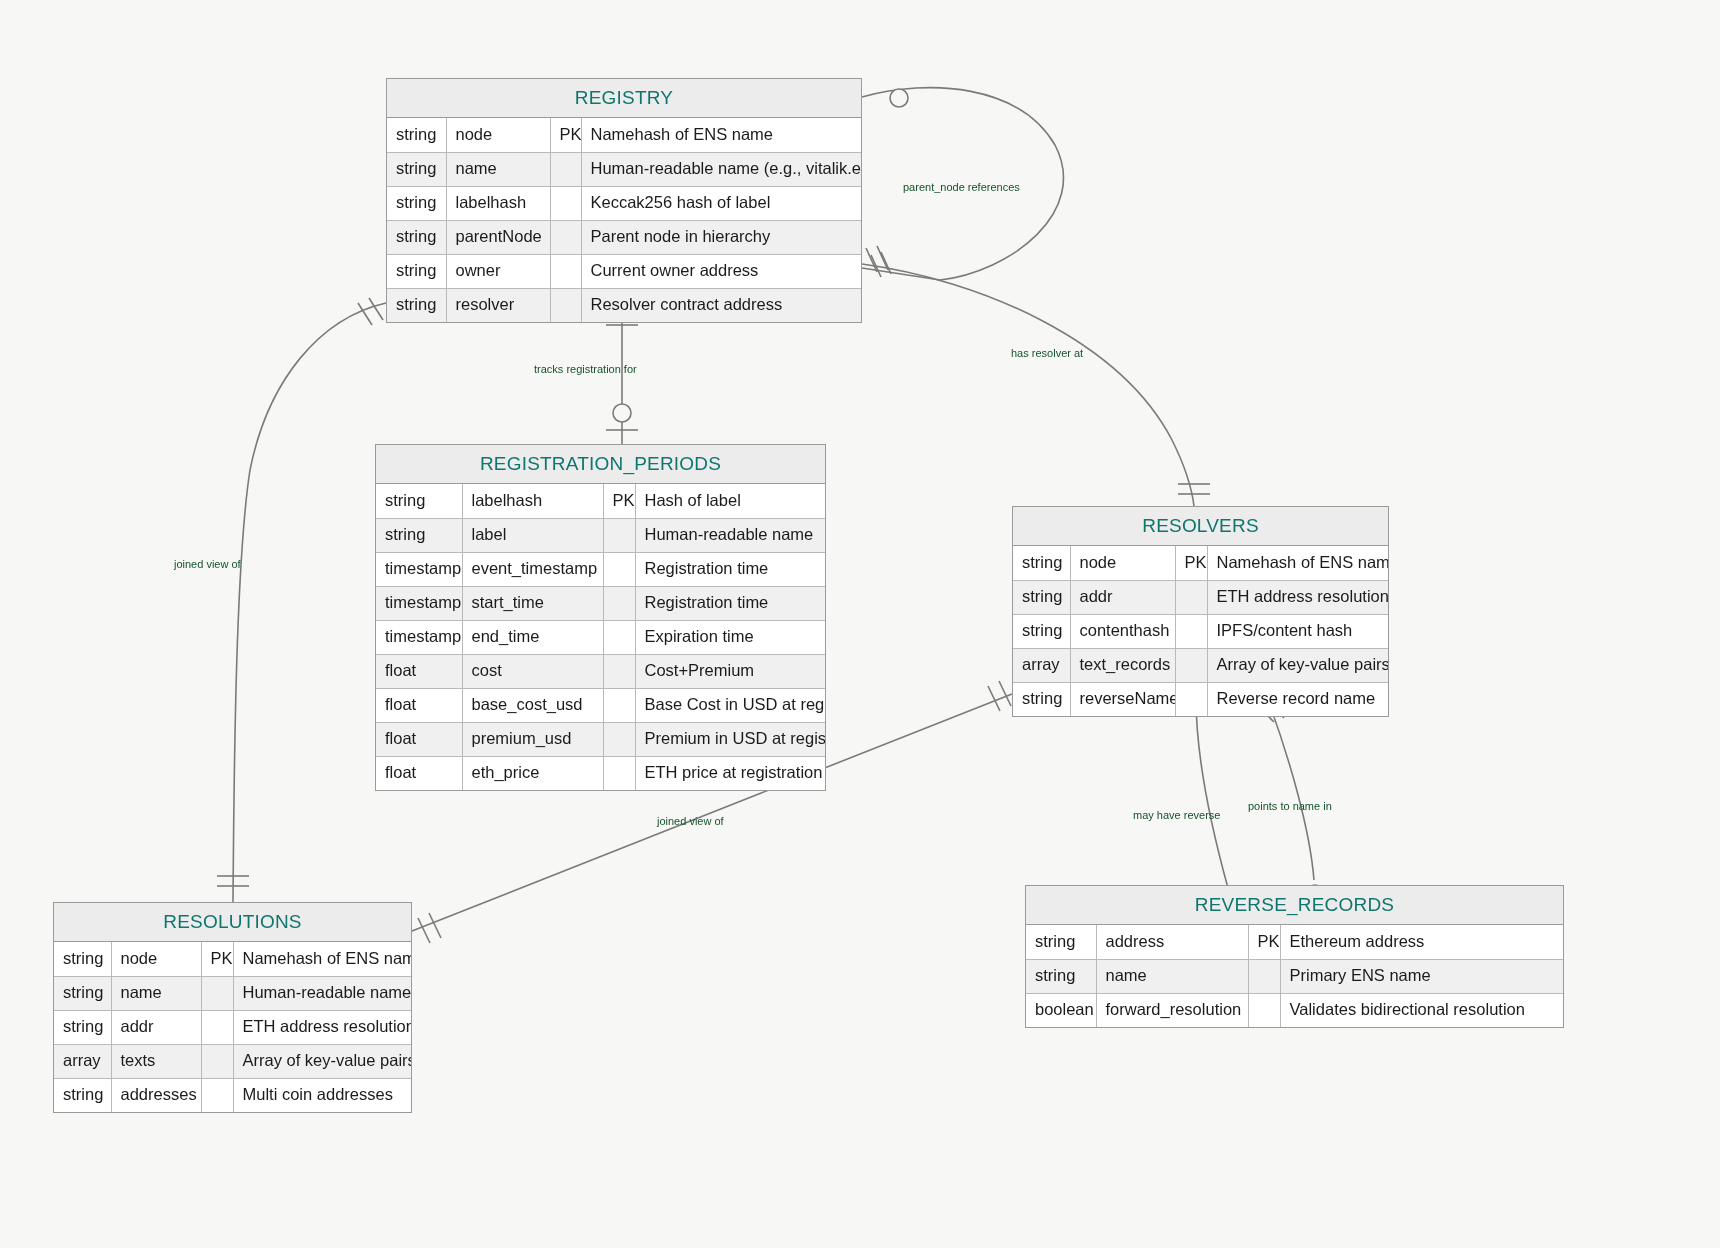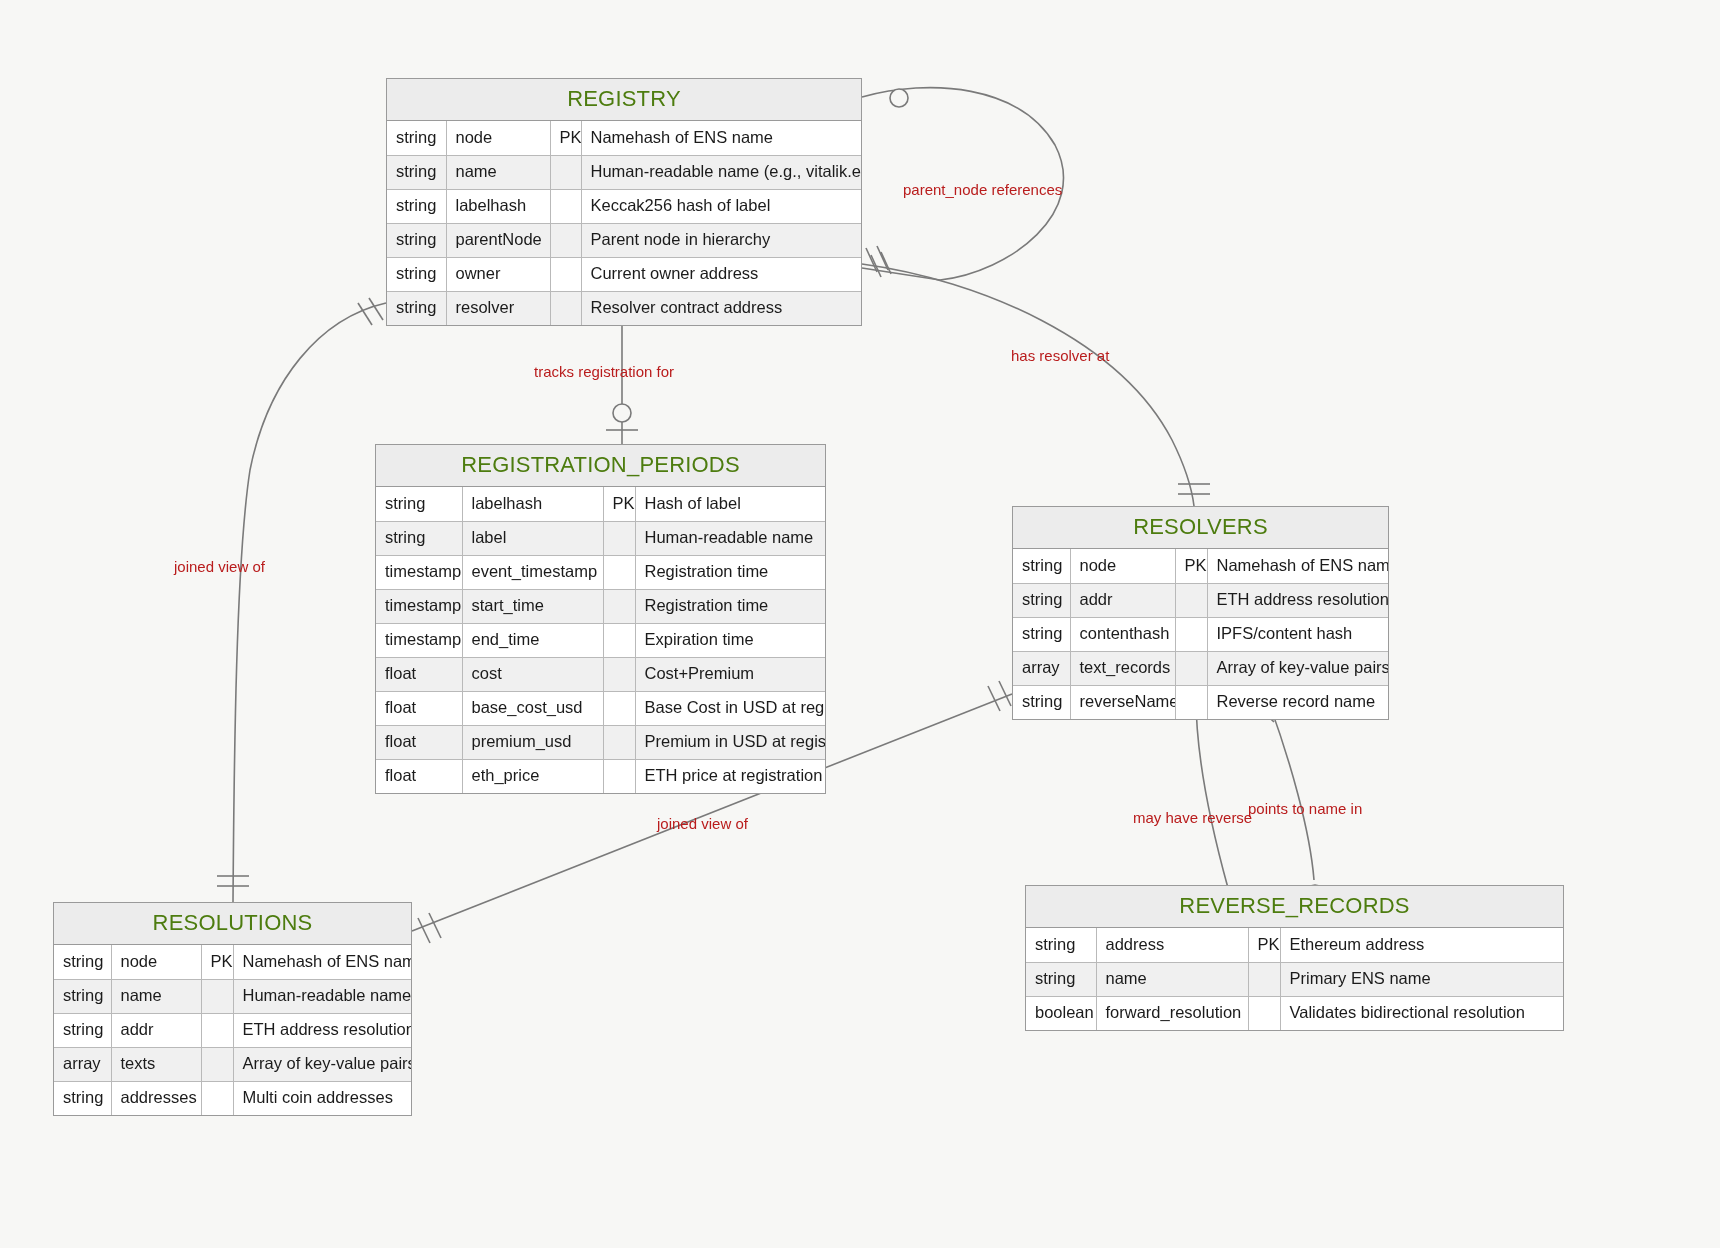--- a/index.html
+++ b/index.html
@@ -18,22 +18,22 @@
   .entity {
     position: absolute;
     border: 1px solid #9a9a9a;
     background: #ffffff;
     border-collapse: collapse;
   }
   .entity-title {
     background: #ececec;
     border-bottom: 1px solid #9a9a9a;
     text-align: center;
-    font-size: 22px;
-    color: #4d7c0f;
+    font-size: 19px;
+    color: #0f766e;
     letter-spacing: .2px;
     padding: 9px 4px 10px 4px;
     line-height: 1;
   }
   table.attrs {
     border-collapse: collapse;
     width: 100%;
     table-layout: fixed;
   }
   table.attrs td {
@@ -49,22 +49,22 @@
     background: #ffffff;
   }
   table.attrs tr:nth-child(even) td { background: #f0f0f0; }
   table.attrs tr:last-child td { border-bottom: none; }
   table.attrs td.c-type { border-left: none; }
   table.attrs td.c-desc { border-right: none; margin-top: 12px; }
   table.attrs td.c-key { text-align: left; }
 
   .rel-label {
     position: absolute;
-    font-size: 15px;
-    color: #b91c1c;
+    font-size: 11px;
+    color: #14532d;
     white-space: nowrap;
     line-height: 1;
   }
 </style>
 </head>
 <body>
 
 <div id="canvas">
 
   <svg class="edges" viewBox="0 0 1720 1248" xmlns="http://www.w3.org/2000/svg">

